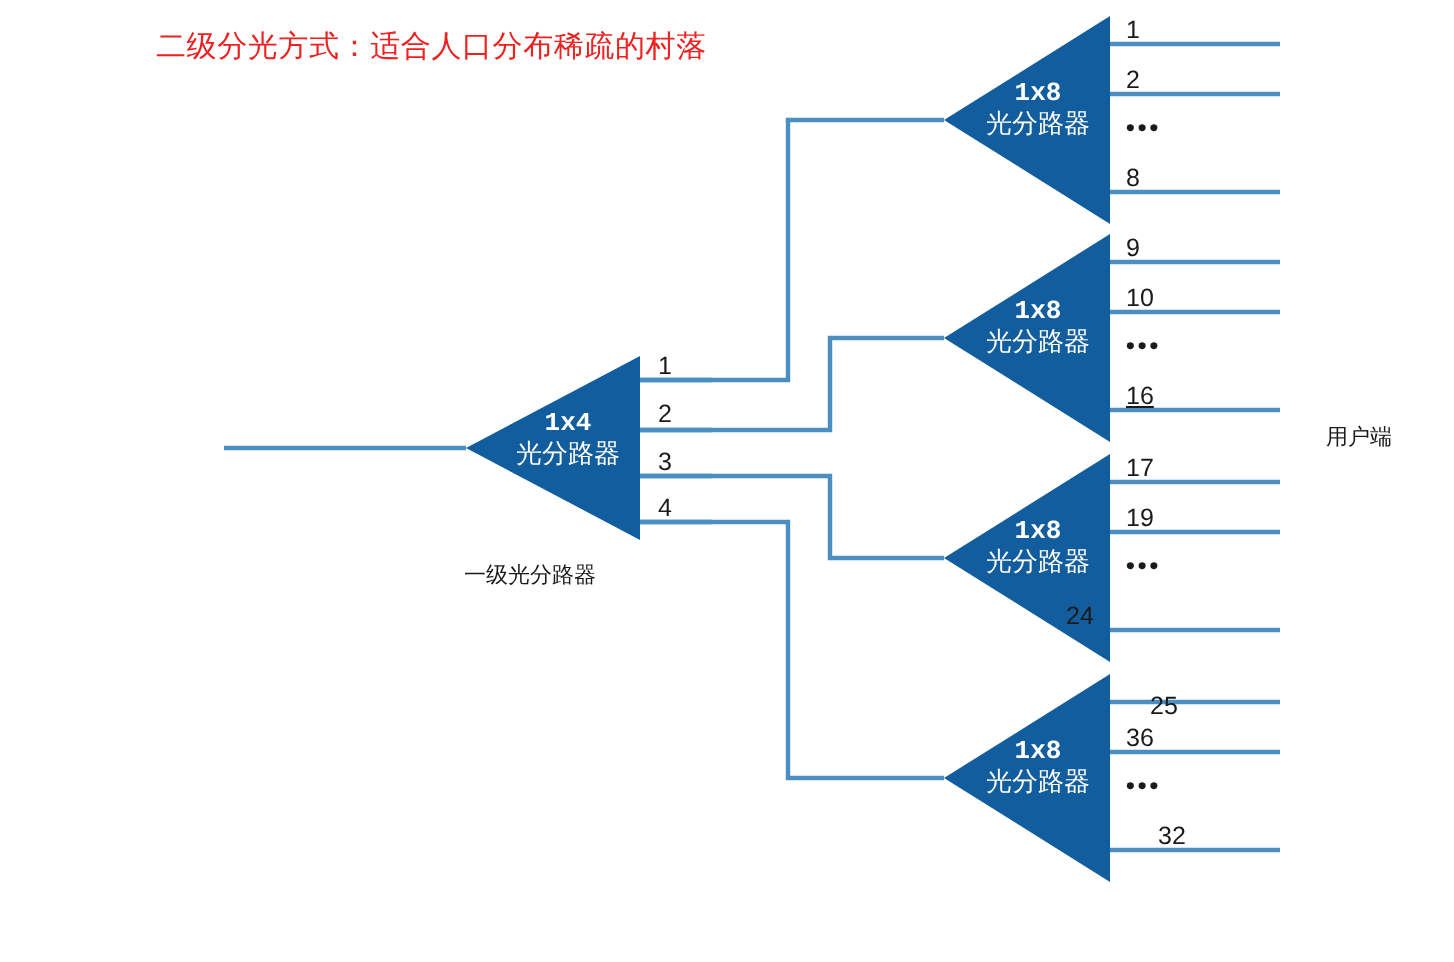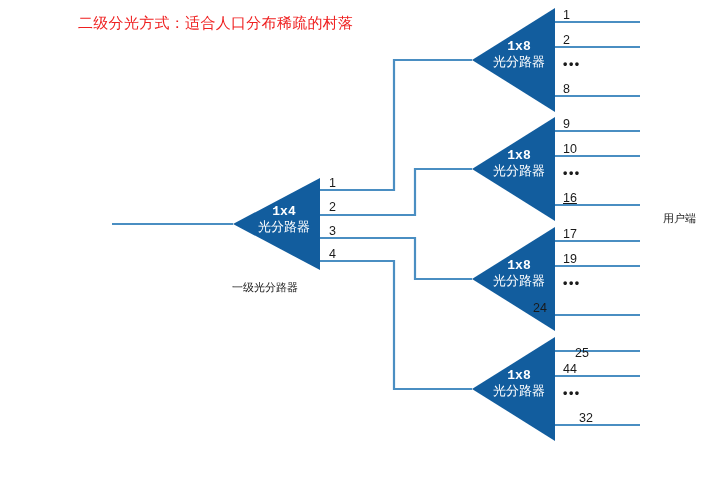--- a/index.html
+++ b/index.html
@@ -205,19 +205,19 @@
   <div class="splitter" style="left:472px; top:337px; width:83px; height:104px;">
     <svg class="tri" width="83" height="104" viewBox="0 0 83 104" xmlns="http://www.w3.org/2000/svg">
       <polygon points="0,52 83,0 83,104" fill="#125d9e"></polygon>
     </svg>
     <div class="tri-text" style="left:12px; top:31px; width:70px;">
       <div class="ratio">1x8</div>
       <div class="kind">光分路器</div>
     </div>
   </div>
   <div class="port-num" style="left:563px; top:346px;margin-left:12px;">25</div>
-  <div class="port-num" style="left:563px; top:362px;">44</div>
+  <div class="port-num" style="left:563px; top:362px;">36</div>
   <div class="port-dots" style="left:563px; top:386px;">•••</div>
   <div class="port-num" style="left:563px; top:411px;margin-left:16px;">32</div>
 
   <div class="caption" id="cap-user">用户端</div>
 
 </div>
 
 </body></html>

